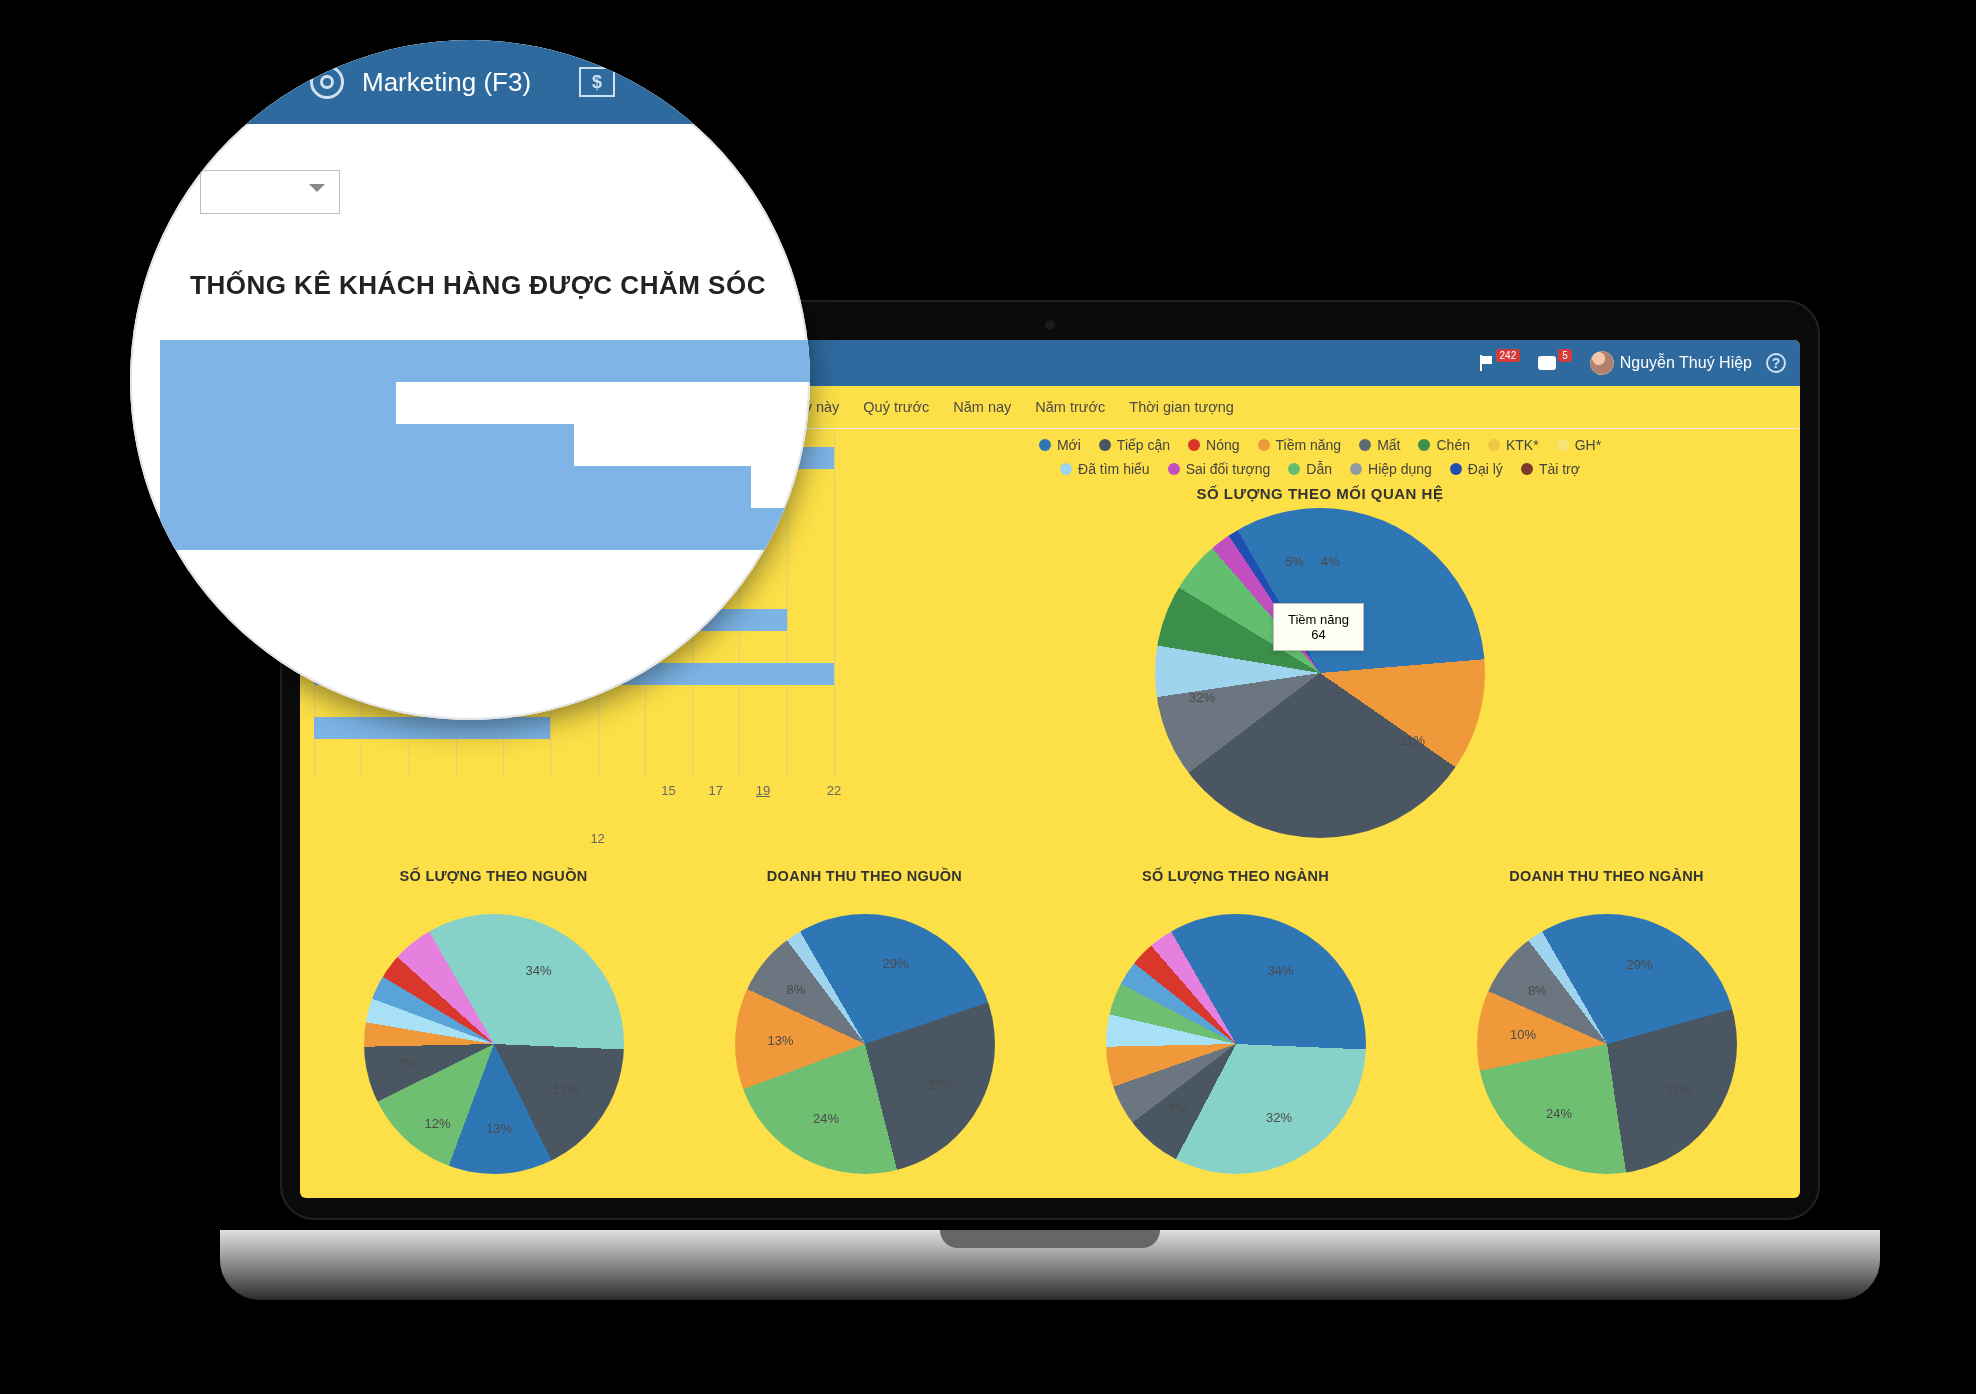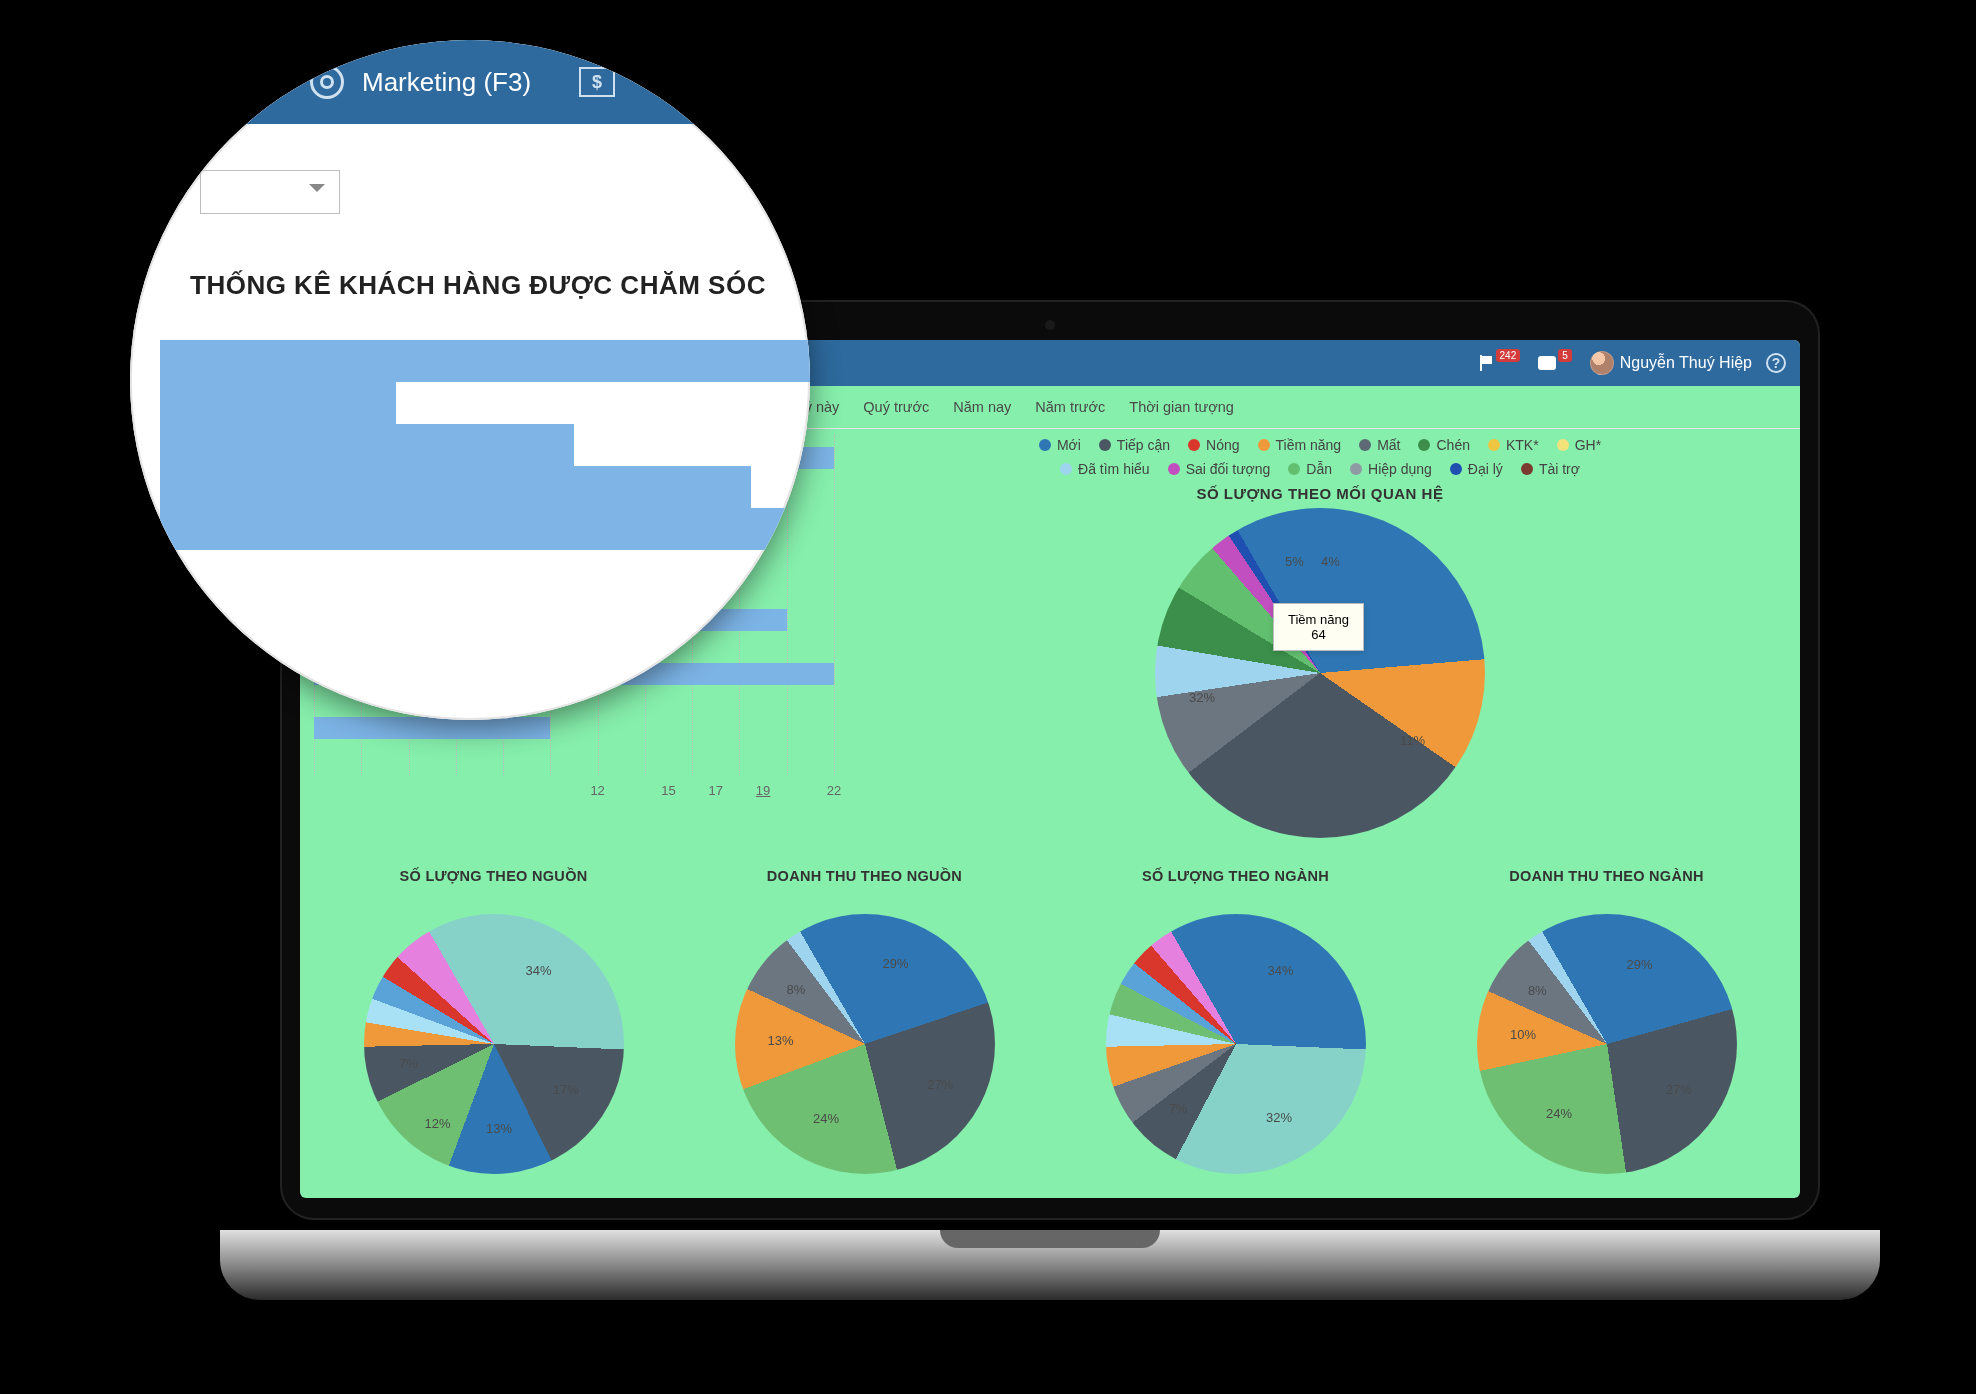--- a/index.html
+++ b/index.html
@@ -45,21 +45,21 @@
   .laptop-base::before{
     content:""; position:absolute; left:50%; top:0; transform:translateX(-50%);
     width:220px; height:18px; background:#666;
     border-bottom-left-radius:18px; border-bottom-right-radius:18px;
   }
 
   
   .screen {
     position: absolute;
     inset: 40px 20px 22px 20px;
-    background: #86efac;
+    background: #fde047;
     border-radius: 6px;
     overflow: hidden;
   }
   .topbar {
     height: 46px;
     background: #2e6a9e;
     display: flex;
     align-items: center;
     color: #fff;
     font-size: 16px;
@@ -218,21 +218,21 @@
                   <div class="vl" style="left: 100%;"></div>
                 </div>
                 <div class="bar" style="top: 12px; left: 0px; width: 100%;"></div>
                 <div class="bar" style="top: 66px; left: 0px; width: 36.3636%;"></div>
                 <div class="bar" style="top: 120px; left: 0px; width: 63.6364%;"></div>
                 <div class="bar" style="top: 174px; left: 0px; width: 90.9091%;"></div>
                 <div class="bar" style="top: 228px; left: 0px; width: 100%;"></div>
                 <div class="bar" style="top: 282px; left: 0px; width: 45.4545%;"></div>
               </div>
             <div class="xaxis">
-                <span class="tick" style="left: 54.5455%;">12</span>
+                <span class="tick" style="left: 54.5455%; margin-top: 48px;">12</span>
                 <span class="tick" style="left: 68.1818%;">15</span>
                 <span class="tick" style="left: 77.2727%;">17</span>
                 <span class="tick" style="left: 86.3636%; text-decoration: underline;">19</span>
                 <span class="tick" style="left: 100%;">22</span>
               </div>
           </div>
         </div>
 
         <div class="col-right">
           <div class="legend" id="legend">

